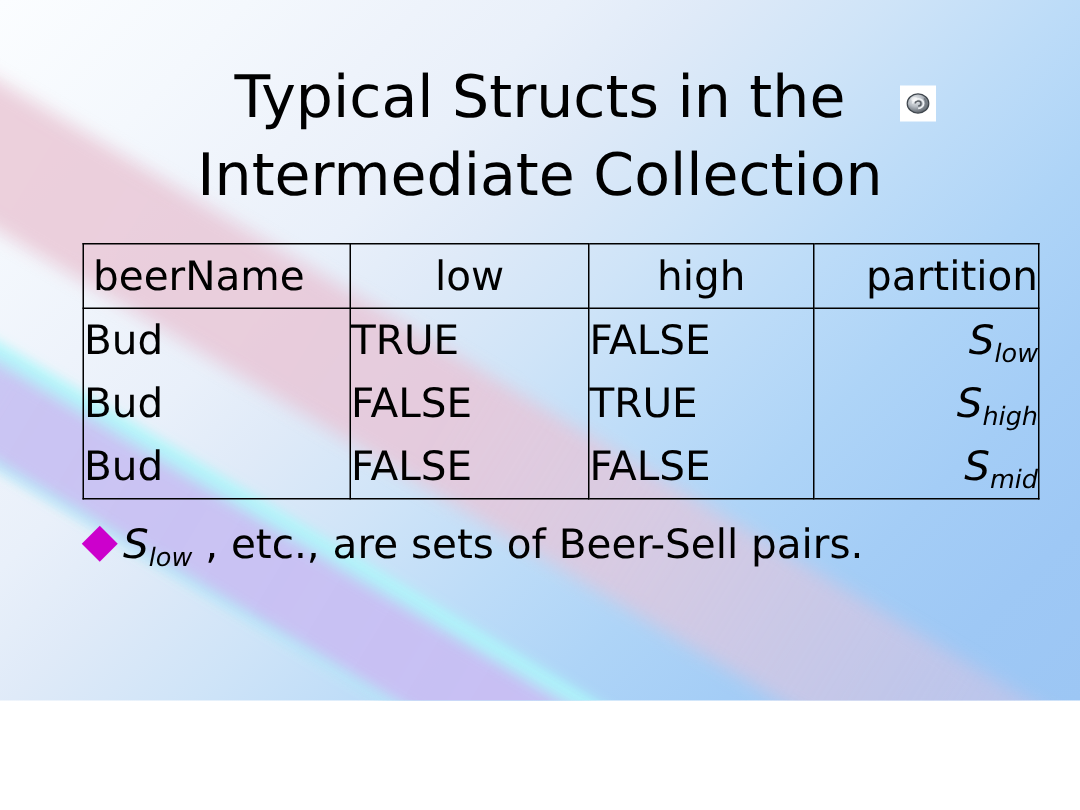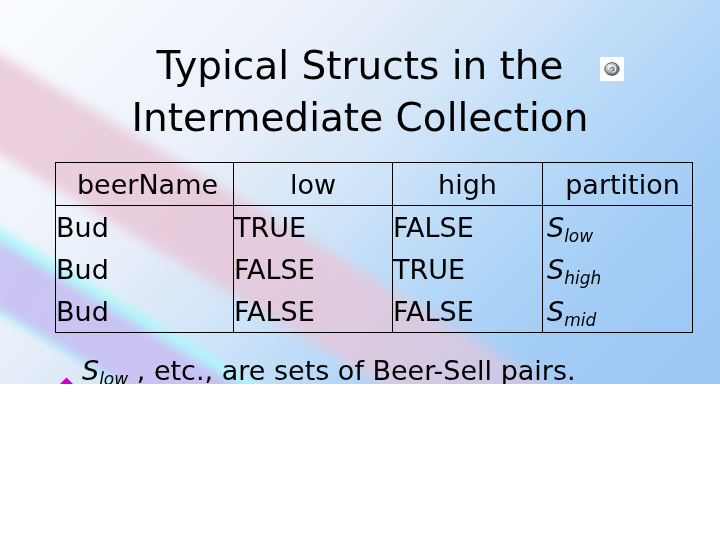--- a/index.html
+++ b/index.html
@@ -11,21 +11,21 @@
     width: 720px;
     height: 540px;
     overflow: hidden;
     font-family: "DejaVu Sans", "Liberation Sans", sans-serif;
   }
 
   
   #slide {
     position: relative;
     width: 720px;
-    height: 384px;
+    height: 467px;
     overflow: hidden;
     background: linear-gradient(135deg,
         #fbfdff   0%,
         #f4f8fd  14%,
         #eef3fb  24%,
         #e9f0fa  32%,
         #dfeaf8  40%,
         #cfe4f8  50%,
         #bddcf8  60%,
         #aed4f7  70%,
@@ -148,25 +148,25 @@
     color: #000;
     height: 42px;
     vertical-align: middle;
     background: transparent;
   }
   #struct-table thead th {
     border-top: 1px solid #000;
     border-bottom: 1px solid #000;
     text-align: center;
   }
-  #struct-table thead th.col-name { text-align: center; padding-left: 6px; }
-  #struct-table thead th.col-part { text-align: center; padding-left: 10px; }
+  #struct-table thead th.col-name { text-align: left; padding-left: 6px; }
+  #struct-table thead th.col-part { text-align: right; padding-left: 10px; }
   #struct-table tbody tr:last-child td { border-bottom: 1px solid #000; }
   #struct-table tbody td { text-align: left; }
-  #struct-table tbody td.col-part { text-align: left; padding-left: 4px; }
+  #struct-table tbody td.col-part { text-align: right; padding-left: 24px; }
 
   .sset {
     font-style: italic;
     font-size: 27px;
   }
   .sset sub {
     font-style: italic;
     font-size: 17px;
     vertical-align: baseline;
     position: relative;
@@ -175,23 +175,23 @@
 
   
   #bullets {
     position: absolute;
     left: 58px;
     top: 347px;
     width: 640px;
   }
   .bullet {
     display: flex;
-    align-items: flex-end;
+    align-items: flex-start;
     font-size: 27px;
-    line-height: 47px;
+    line-height: 33px;
     color: #000;
     margin-bottom: 2px;
   }
   .diamond {
     flex: 0 0 auto;
     width: 17px;
     height: 17px;
     background: #cc00cc;
     transform: rotate(45deg);
     margin: 7px 7px 0 0;

